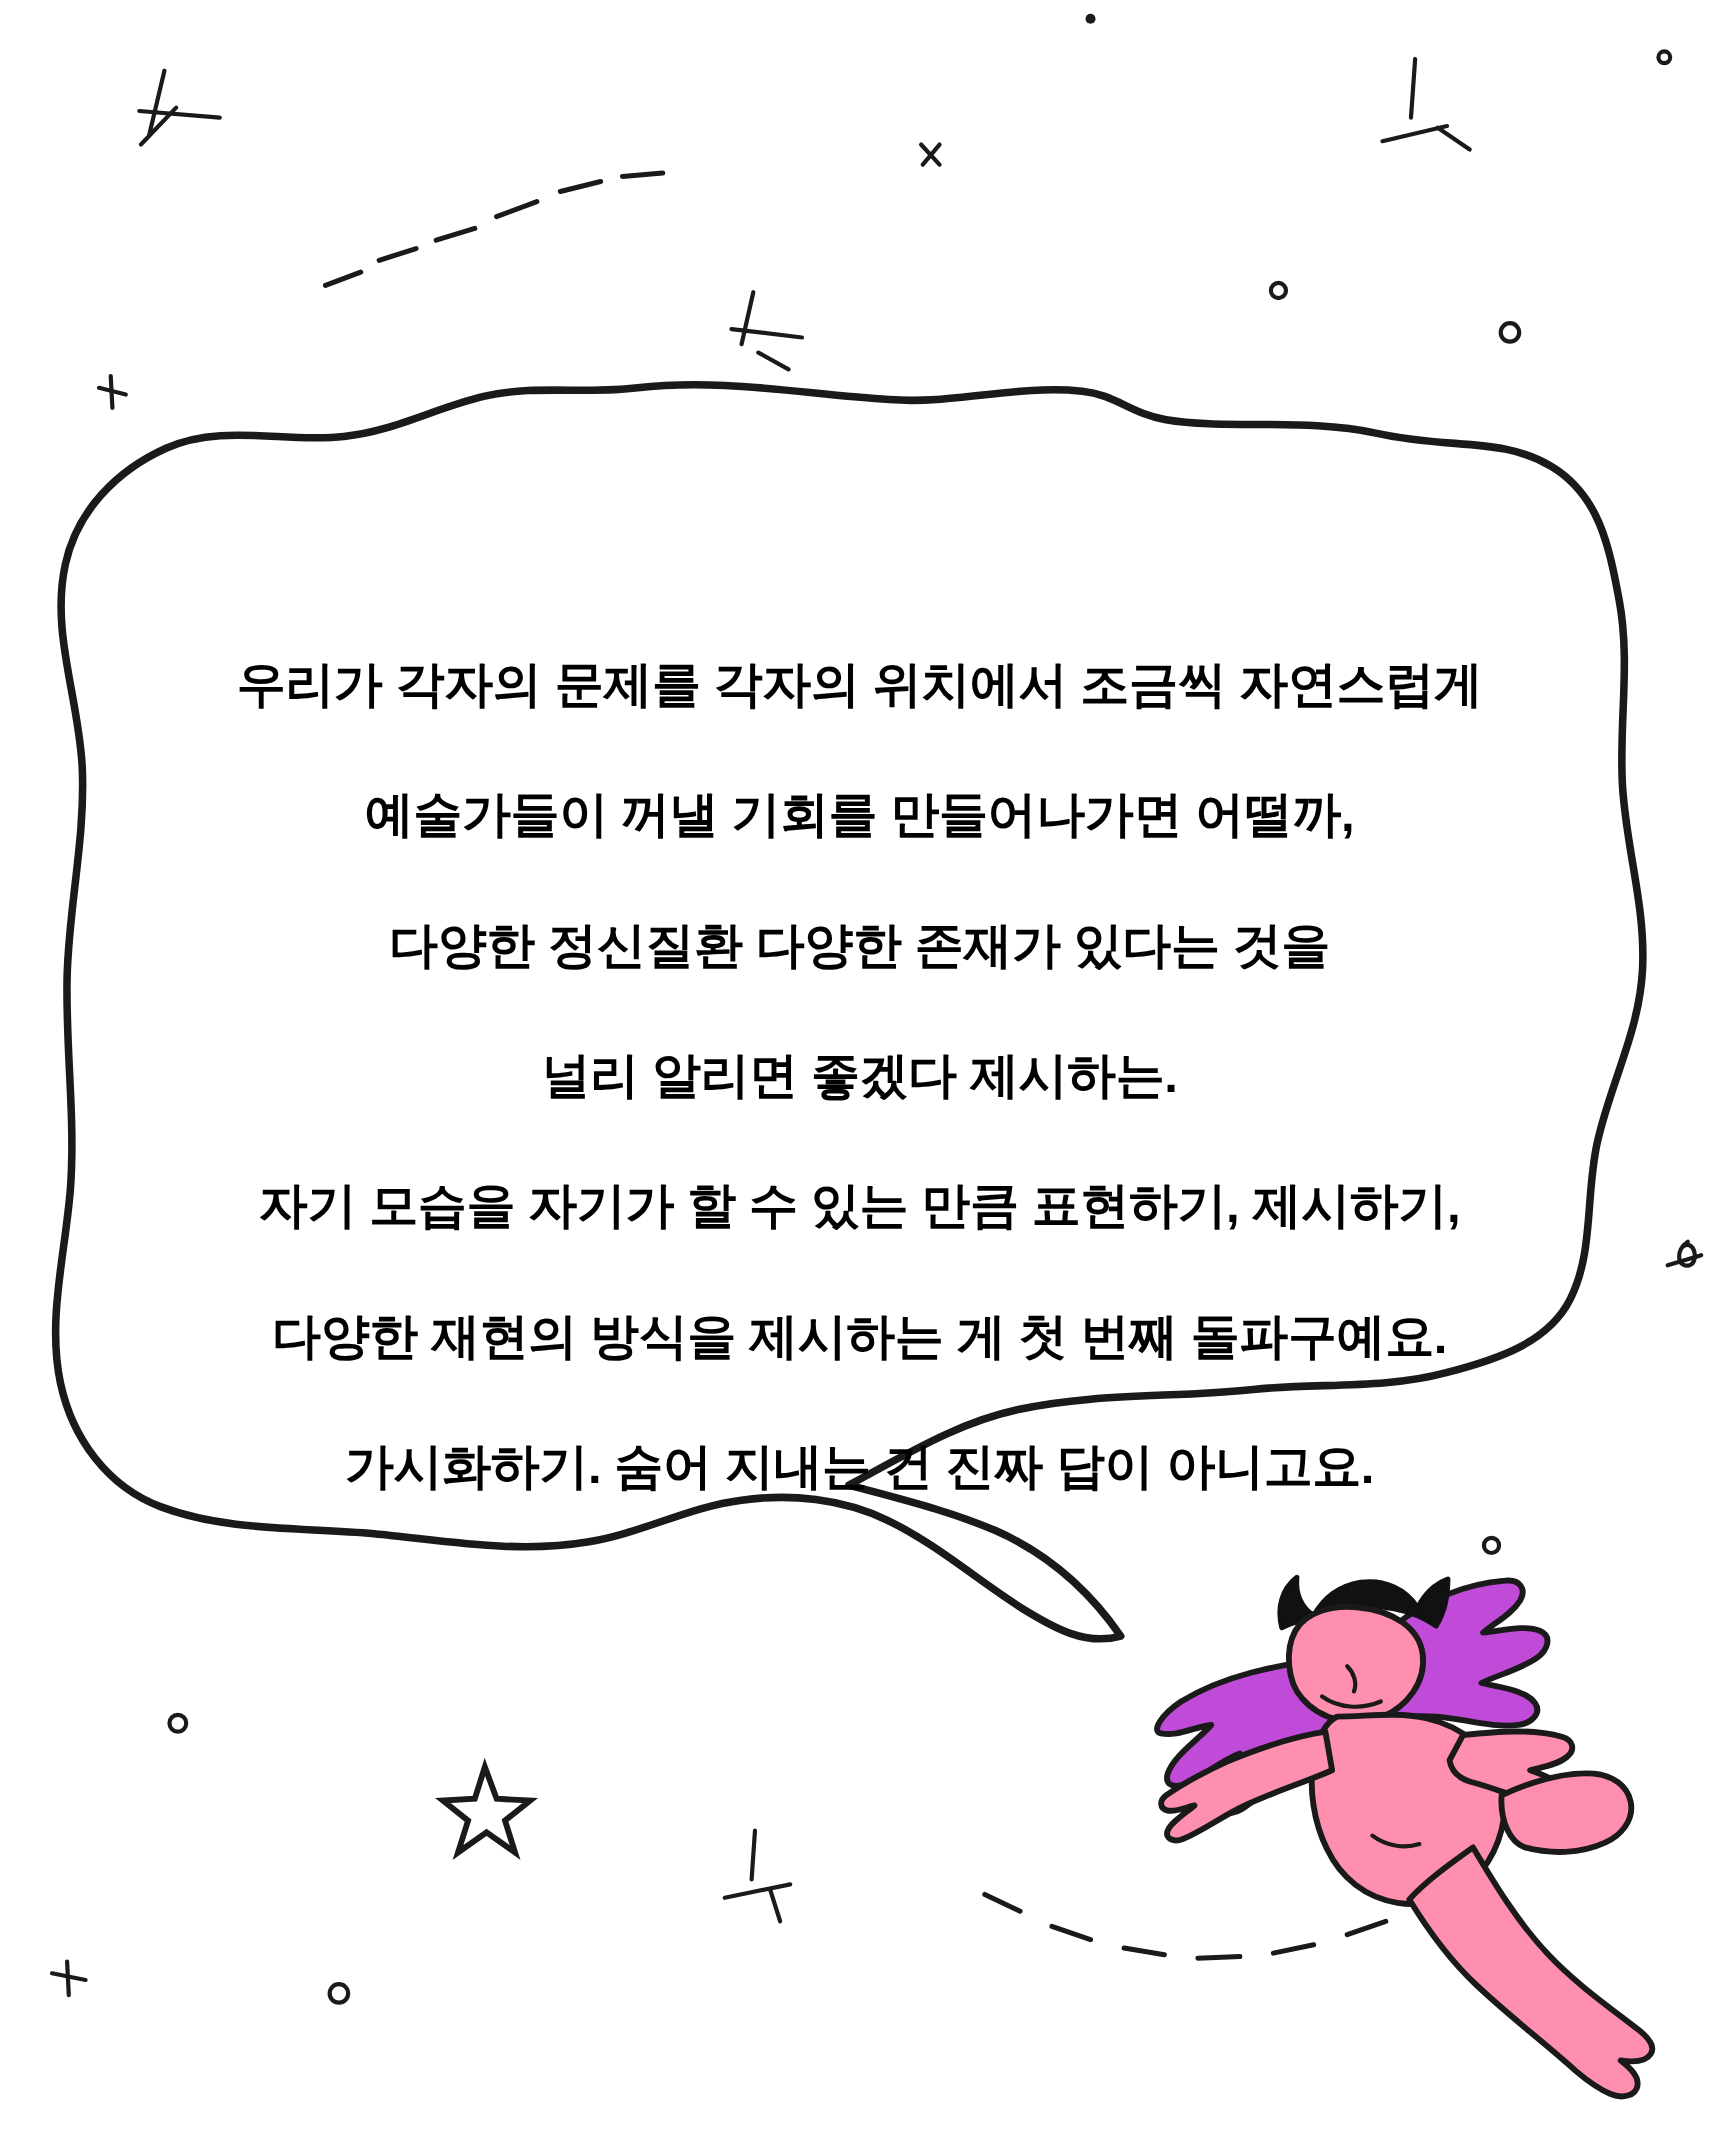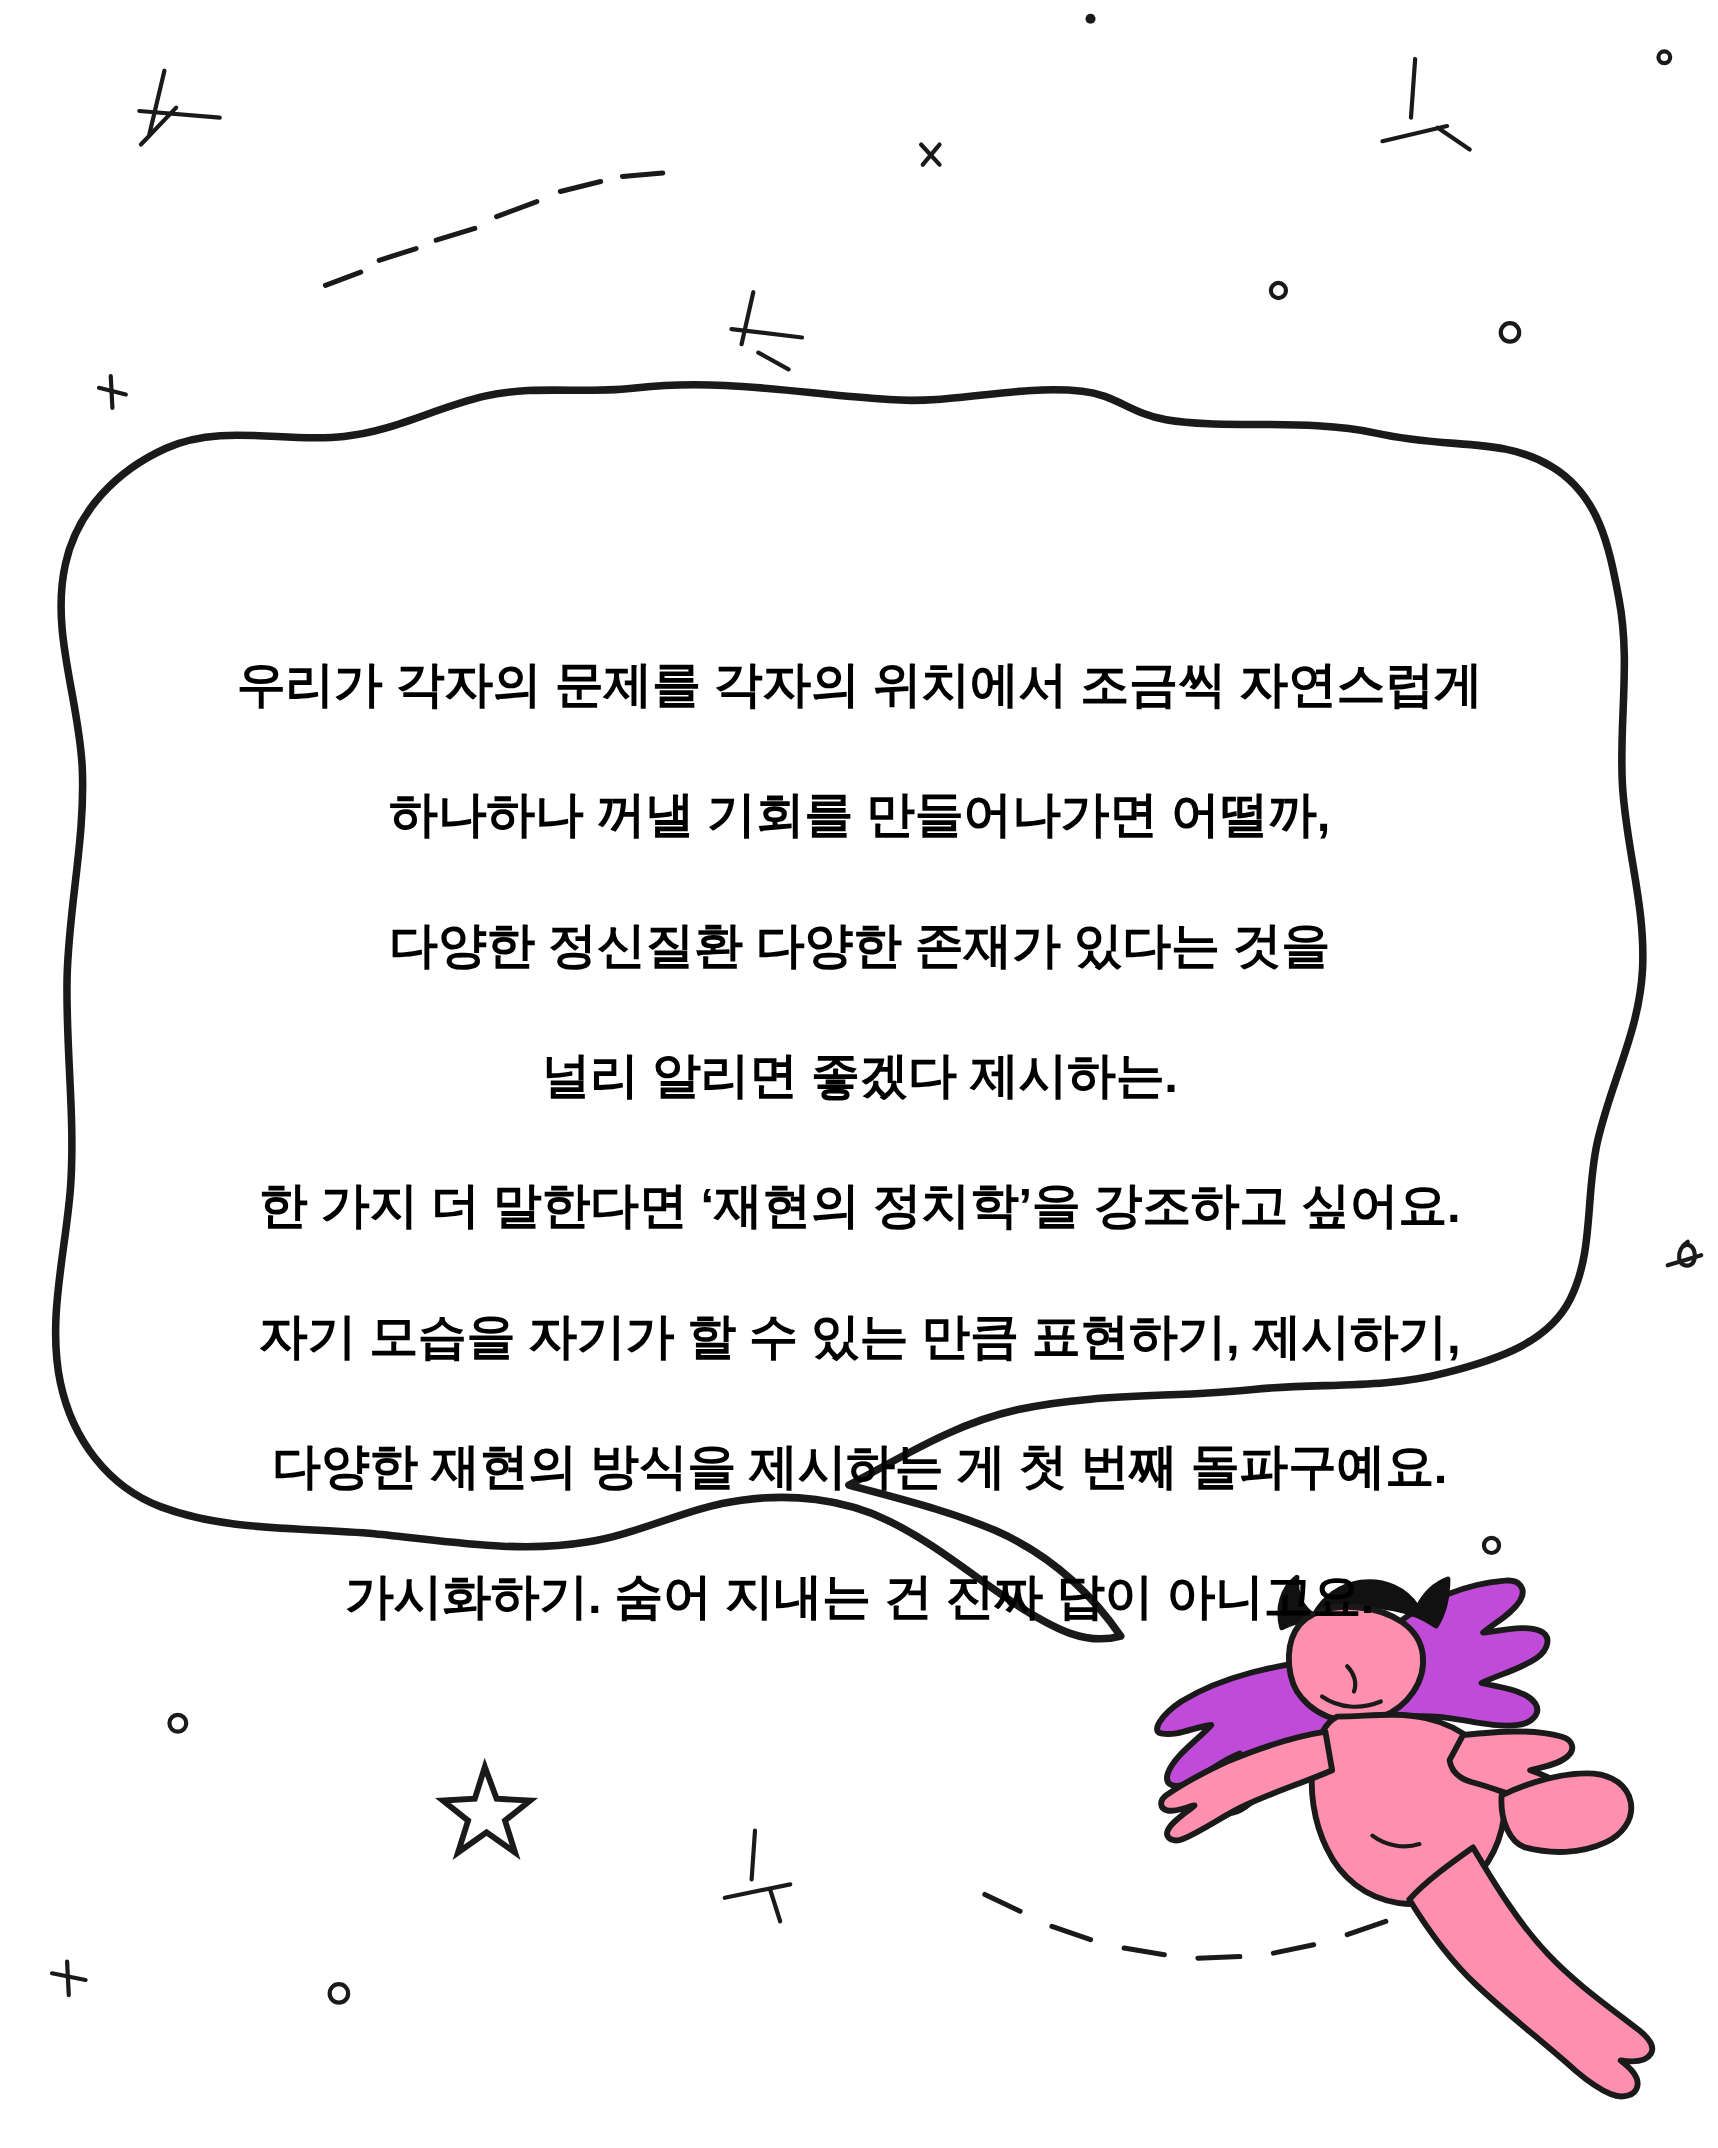--- a/index.html
+++ b/index.html
@@ -240,23 +240,22 @@
            C1948 2170 1932 2188 1914 2196
            C1884 2210 1848 2210 1818 2202
            C1800 2196 1788 2170 1790 2140 Z"></path>
 
       <path fill="none" stroke="#1a1a1a" stroke-width="5" stroke-linecap="round" d="M1636 2188 C1652 2200 1674 2204 1692 2198"></path>
     </g>
   </svg>
 
   <div id="bubble-text">
     <span class="line">우리가 각자의 문제를 각자의 위치에서 조금씩 자연스럽게</span>
-    <span class="line">하나하나 꺼낼 기회를 만들어나가면 어떨까,</span>
+    <span class="line">예술가들이 꺼낼 기회를 만들어나가면 어떨까,</span>
     <span class="line">다양한 정신질환 다양한 존재가 있다는 것을</span>
     <span class="line">널리 알리면 좋겠다 제시하는.</span>
-    <span class="line">한 가지 더 말한다면 ‘재현의 정치학’을 강조하고 싶어요.</span>
     <span class="line">자기 모습을 자기가 할 수 있는 만큼 표현하기, 제시하기,</span>
     <span class="line">다양한 재현의 방식을 제시하는 게 첫 번째 돌파구예요.</span>
     <span class="line">가시화하기. 숨어 지내는 건 진짜 답이 아니고요.</span>
   </div>
 
 </div>
 
 
 </body></html>

